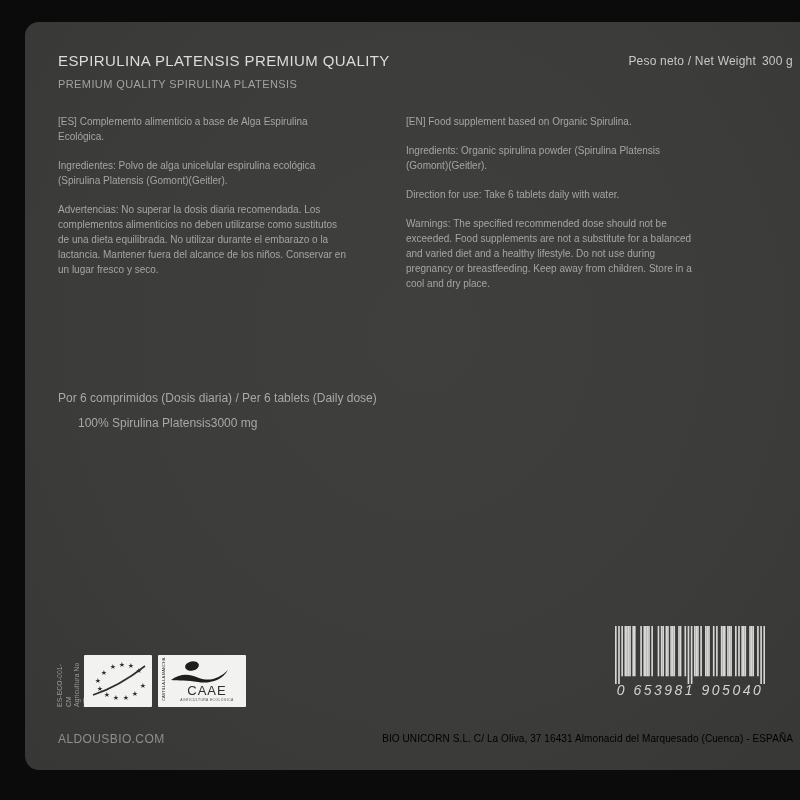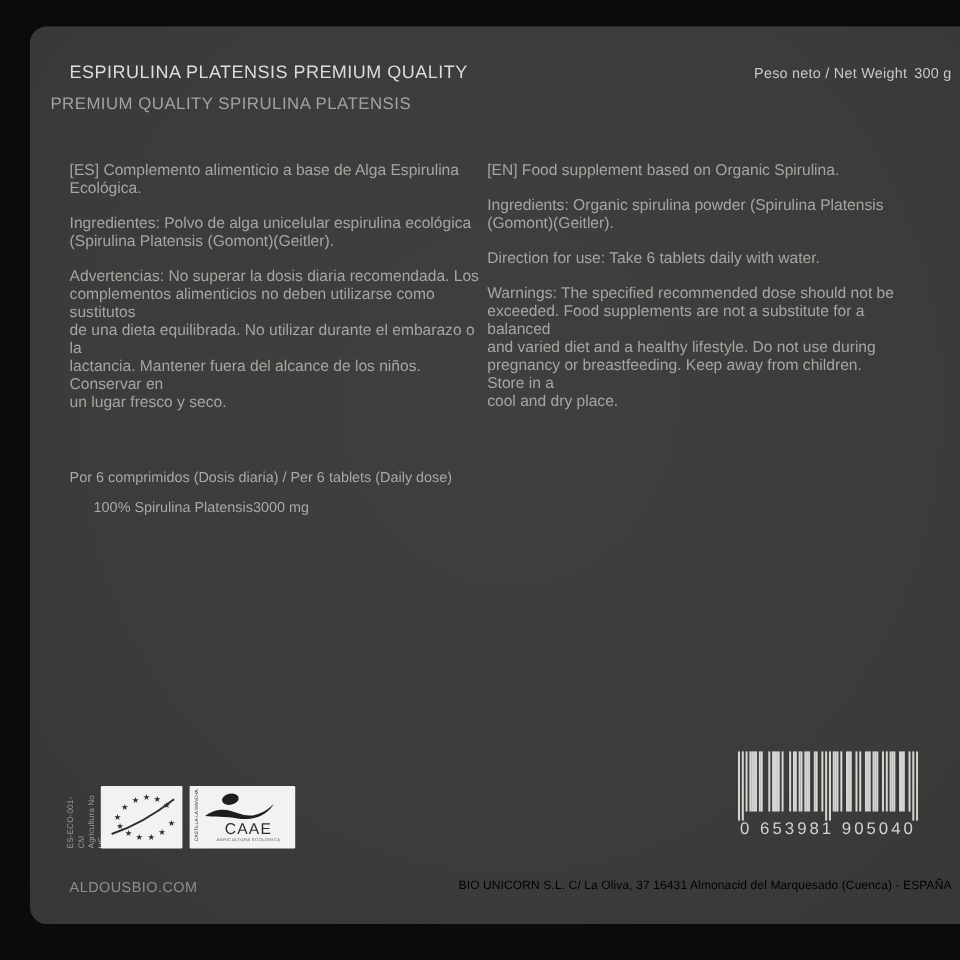--- a/index.html
+++ b/index.html
@@ -21,37 +21,37 @@
   }
   .abs{position:absolute;}
 
   
   .title{
     left:33px;top:30px;
     font-size:15px;letter-spacing:.4px;
     color:#dcdcda;font-weight:400;
   }
   .subtitle{
-    left:17px;top:56px;
-    font-size:14px;letter-spacing:.4px;
+    left:33px;top:56px;
+    font-size:11px;letter-spacing:.4px;
     color:#a2a2a0;
   }
   .net-weight{
     right:30px;top:32px;
     font-size:12px;letter-spacing:.2px;
     color:#c7c7c5;
     margin-left:36px;
   }
   .net-weight .nw-val{margin-left:6px;}
 
   
   .col{
-    top:112px;
+    top:92px;
     width:346px;
-    font-size:13px;line-height:15px;
+    font-size:10px;line-height:15px;
     color:#a5a5a3;
   }
   .col-es{left:33px;}
   .col-en{left:381px;}
   .col p{margin:0 0 14px 0;white-space:pre-line;}
 
   
   .nutri-heading{
     left:33px;top:348px;
     font-size:14px;color:#cbcbc9;letter-spacing:.2px;
@@ -80,21 +80,21 @@
     white-space:pre-line;
   }
   .logo-box{
     background:#f2f2f0;
     border-radius:1px;
   }
   .eu-box{left:59px;top:633px;width:68px;height:52px;}
   .caae-box{left:133px;top:633px;width:88px;height:52px;text-decoration:underline;}
 
   
-  .barcode-wrap{left:583px;top:604px;width:164px;height:76px;}
+  .barcode-wrap{left:583px;top:604px;width:164px;height:76px;font-style:italic;}
   .barcode-svg{position:absolute;left:7px;top:0;width:150px;height:58px;}
   .barcode-digits{
     position:absolute;left:0;right:0;top:56px;
     text-align:center;
     font-size:14px;letter-spacing:2.5px;
     color:#d2d2d0;
     font-family:"Liberation Sans","DejaVu Sans",sans-serif;
   }
 
   

